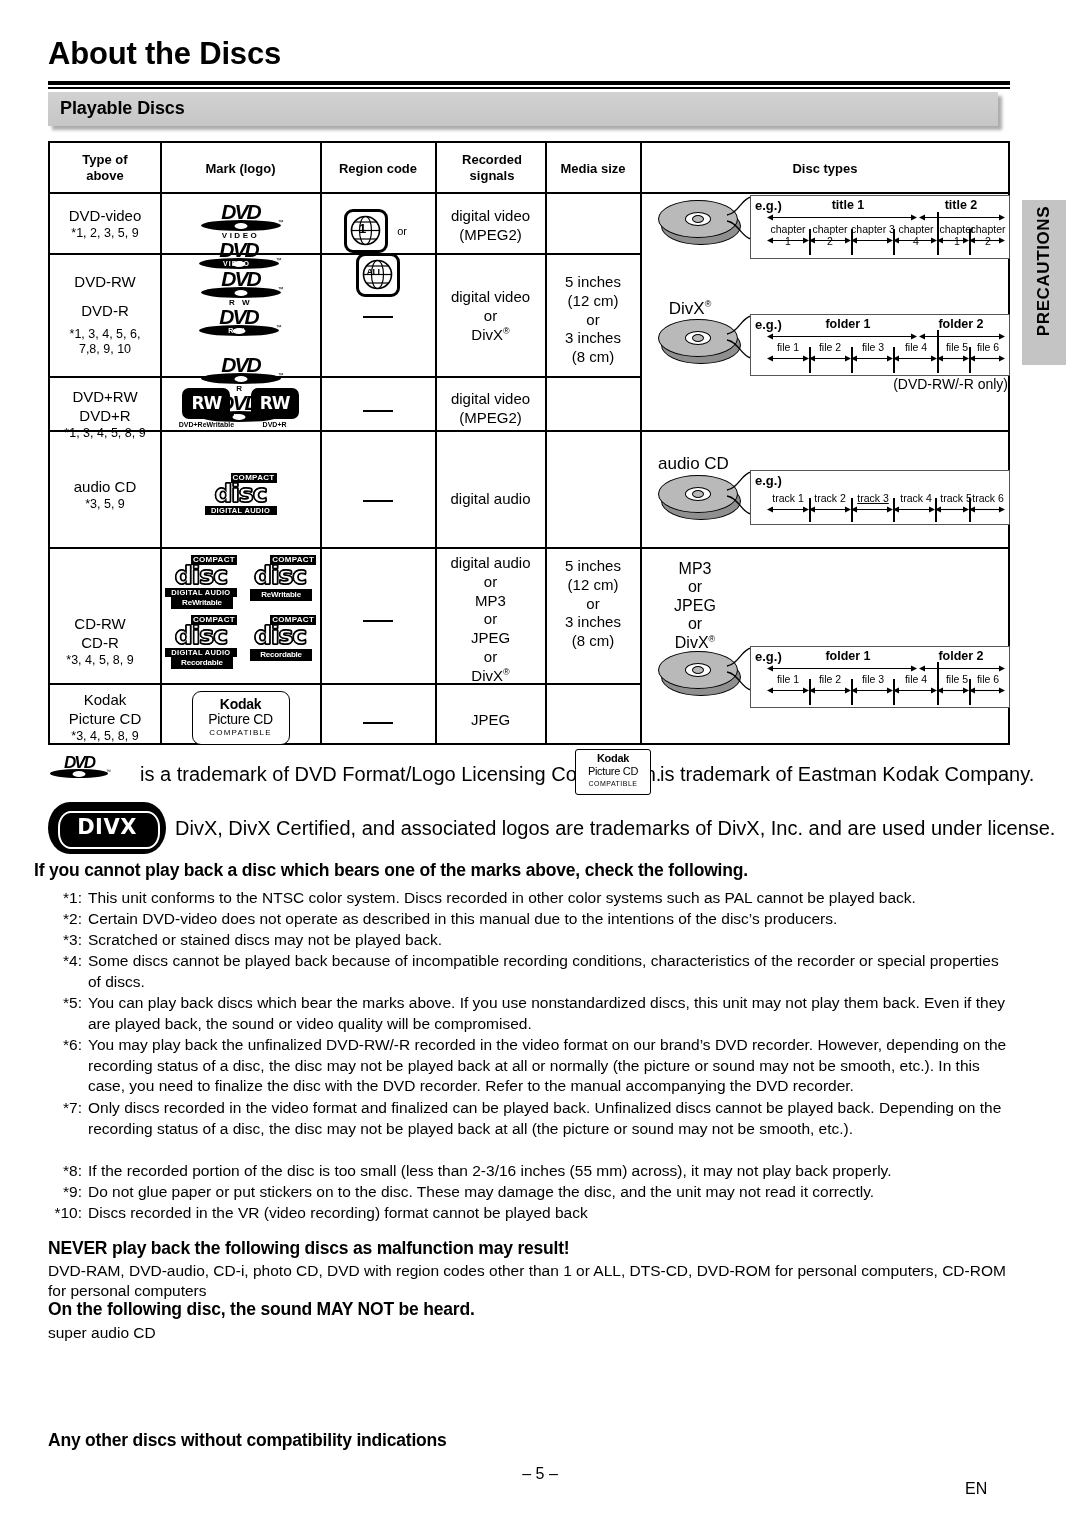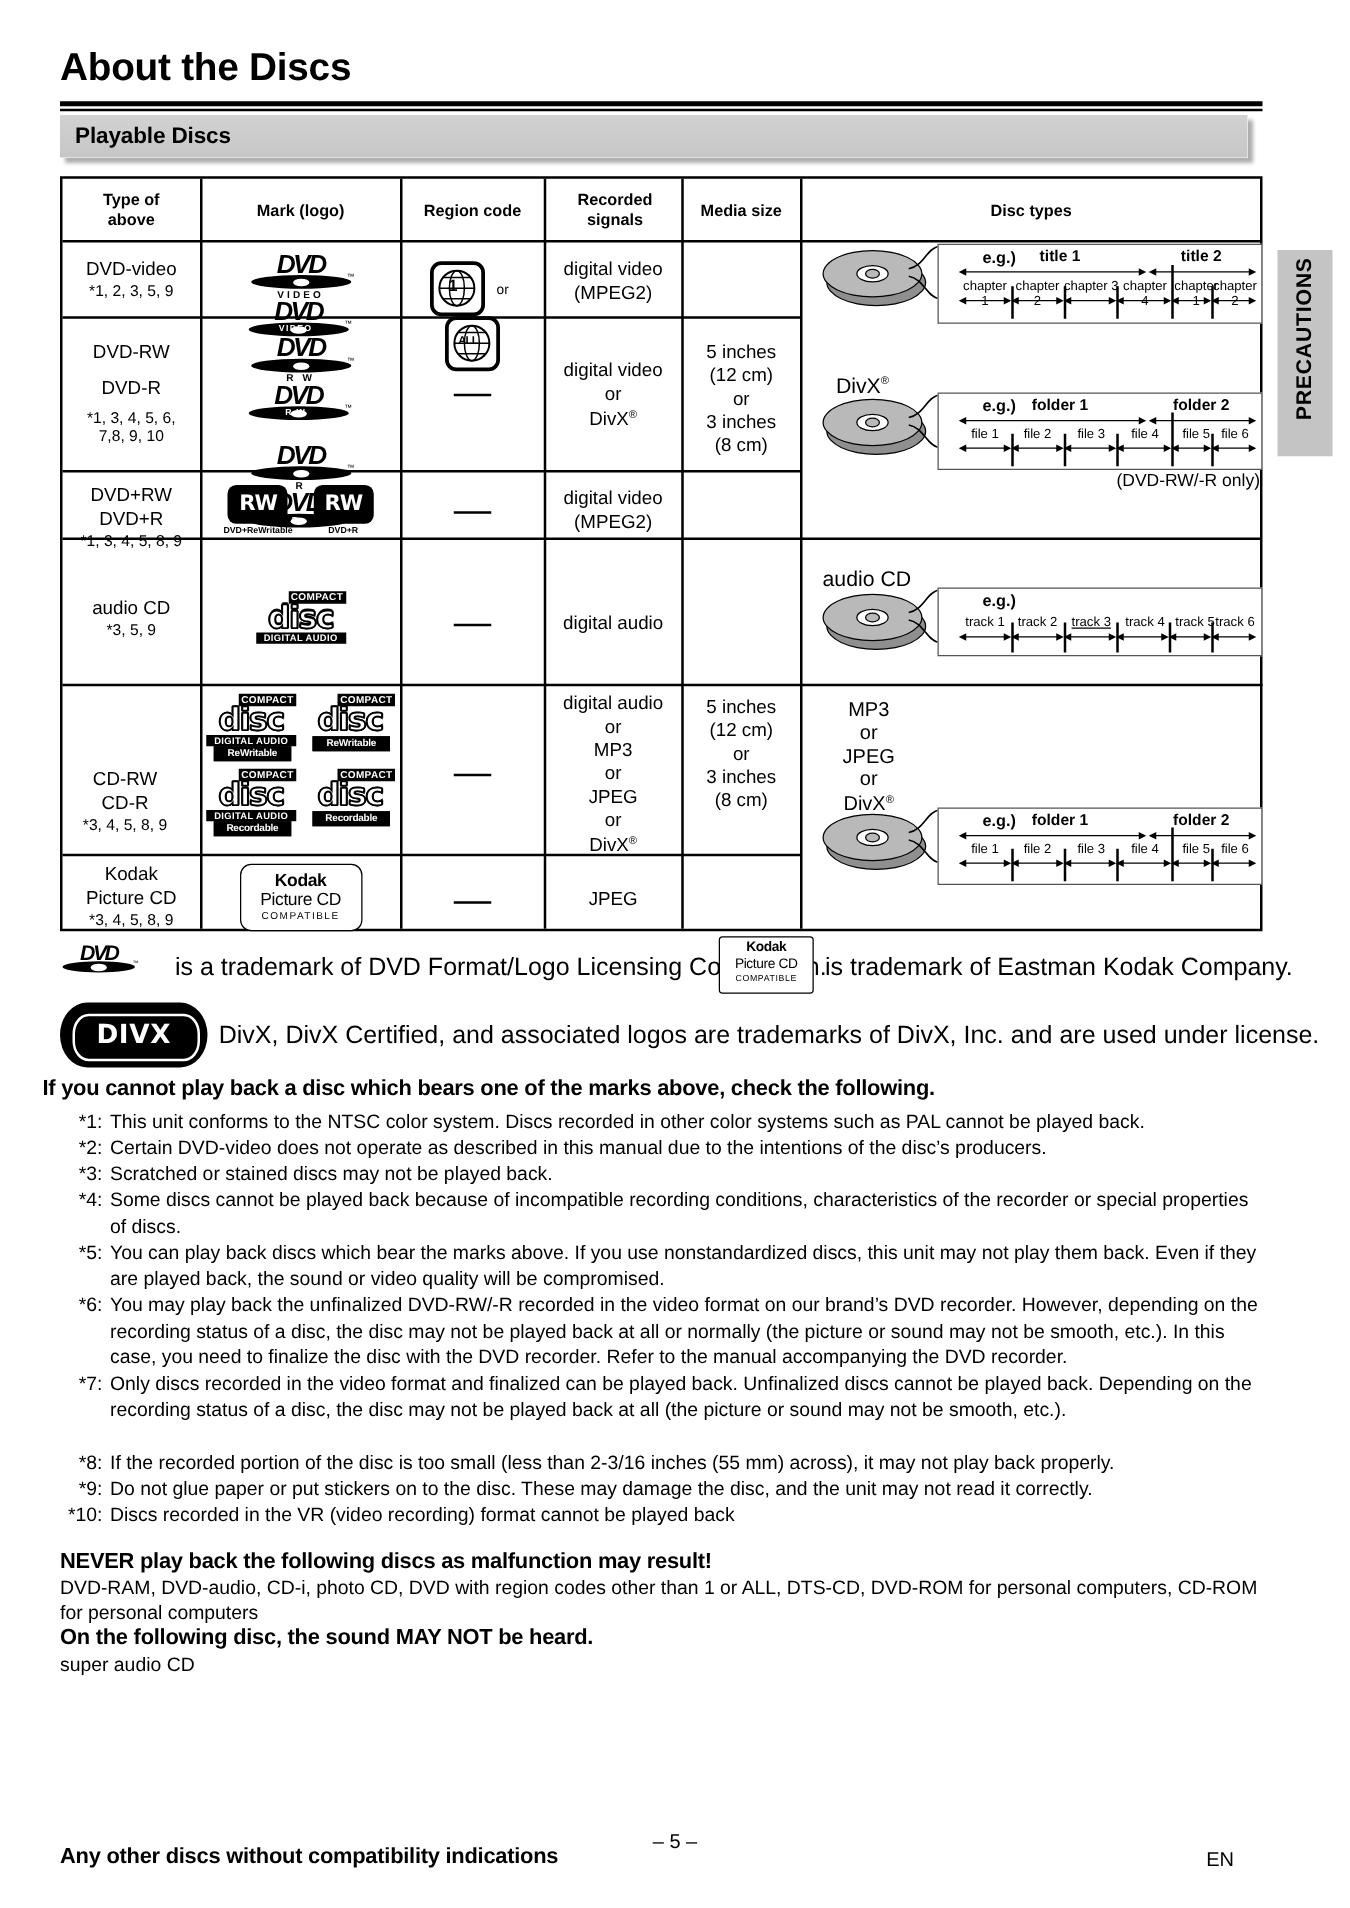--- a/index.html
+++ b/index.html
@@ -125,21 +125,21 @@
 
   
   .disc3d{position:relative;width:82px;height:46px;}
   .disc3d .shadow{position:absolute;left:3px;top:7px;width:78px;height:36px;background:#8f8f8f;border-radius:50%;border:1px solid #000;}
   .disc3d .top{position:absolute;left:0;top:0;width:78px;height:36px;background:#b9b9b9;border-radius:50%;border:1.2px solid #000;}
   .disc3d .hub{position:absolute;left:27px;top:12px;width:24px;height:12px;background:#fff;border-radius:50%;border:1.2px solid #000;}
   .disc3d .hole{position:absolute;left:34px;top:15px;width:10px;height:6px;background:#b9b9b9;border-radius:50%;border:1px solid #000;}
 
   
   .dgm{position:absolute;border:1.2px solid #555;background:#fff;}
-  .dgm .eg{position:absolute;left:4px;top:2px;font-size:13px;font-weight:bold;margin-left:31px;}
+  .dgm .eg{position:absolute;left:4px;top:2px;font-size:13px;font-weight:bold;}
   .dgm .tick{position:absolute;width:1.6px;background:#000;}
   .seglabel{position:absolute;font-size:10.5px;text-align:center;}
   .seglabel.big{font-size:12.5px;font-weight:bold;}
 
   
   .tm-line{position:absolute;font-size:20px;}
 
   
   .h-bold{position:absolute;font-size:17.5px;font-weight:bold;letter-spacing:-0.2px;}
   .fnote{position:absolute;font-size:15.5px;line-height:1.33;}
@@ -696,18 +696,18 @@
     <span class="txt">Discs recorded in the VR (video recording) format cannot be played back</span>
   </div>
 
 
   <div class="h-bold" style="left:48px;top:1238px;width:960px;">NEVER play back the following discs as malfunction may result!</div>
   <div class="para" style="left:48px;top:1261px;width:960px;">DVD-RAM, DVD-audio, CD-i, photo CD, DVD with region codes other than 1 or ALL, DTS-CD, DVD-ROM for personal computers, CD-ROM for personal computers</div>
   <div class="h-bold" style="left:48px;top:1299px;width:960px;">On the following disc, the sound MAY NOT be heard.</div>
   <div class="para" style="left:48px;top:1323px;width:960px;">super audio CD</div>
 
 
-  <div class="h-bold" style="left:48px;top:1430px;width:960px;margin-top:44px;">Any other discs without compatibility indications</div>
+  <div class="h-bold" style="left:48px;top:1430px;width:960px;">Any other discs without compatibility indications</div>
 
   <div class="pagenum" style="top:1465px;">– 5 –</div>
   <div class="enlbl" style="left:965px;top:1480px;">EN</div>
 
 </div>
 
 </body></html>

